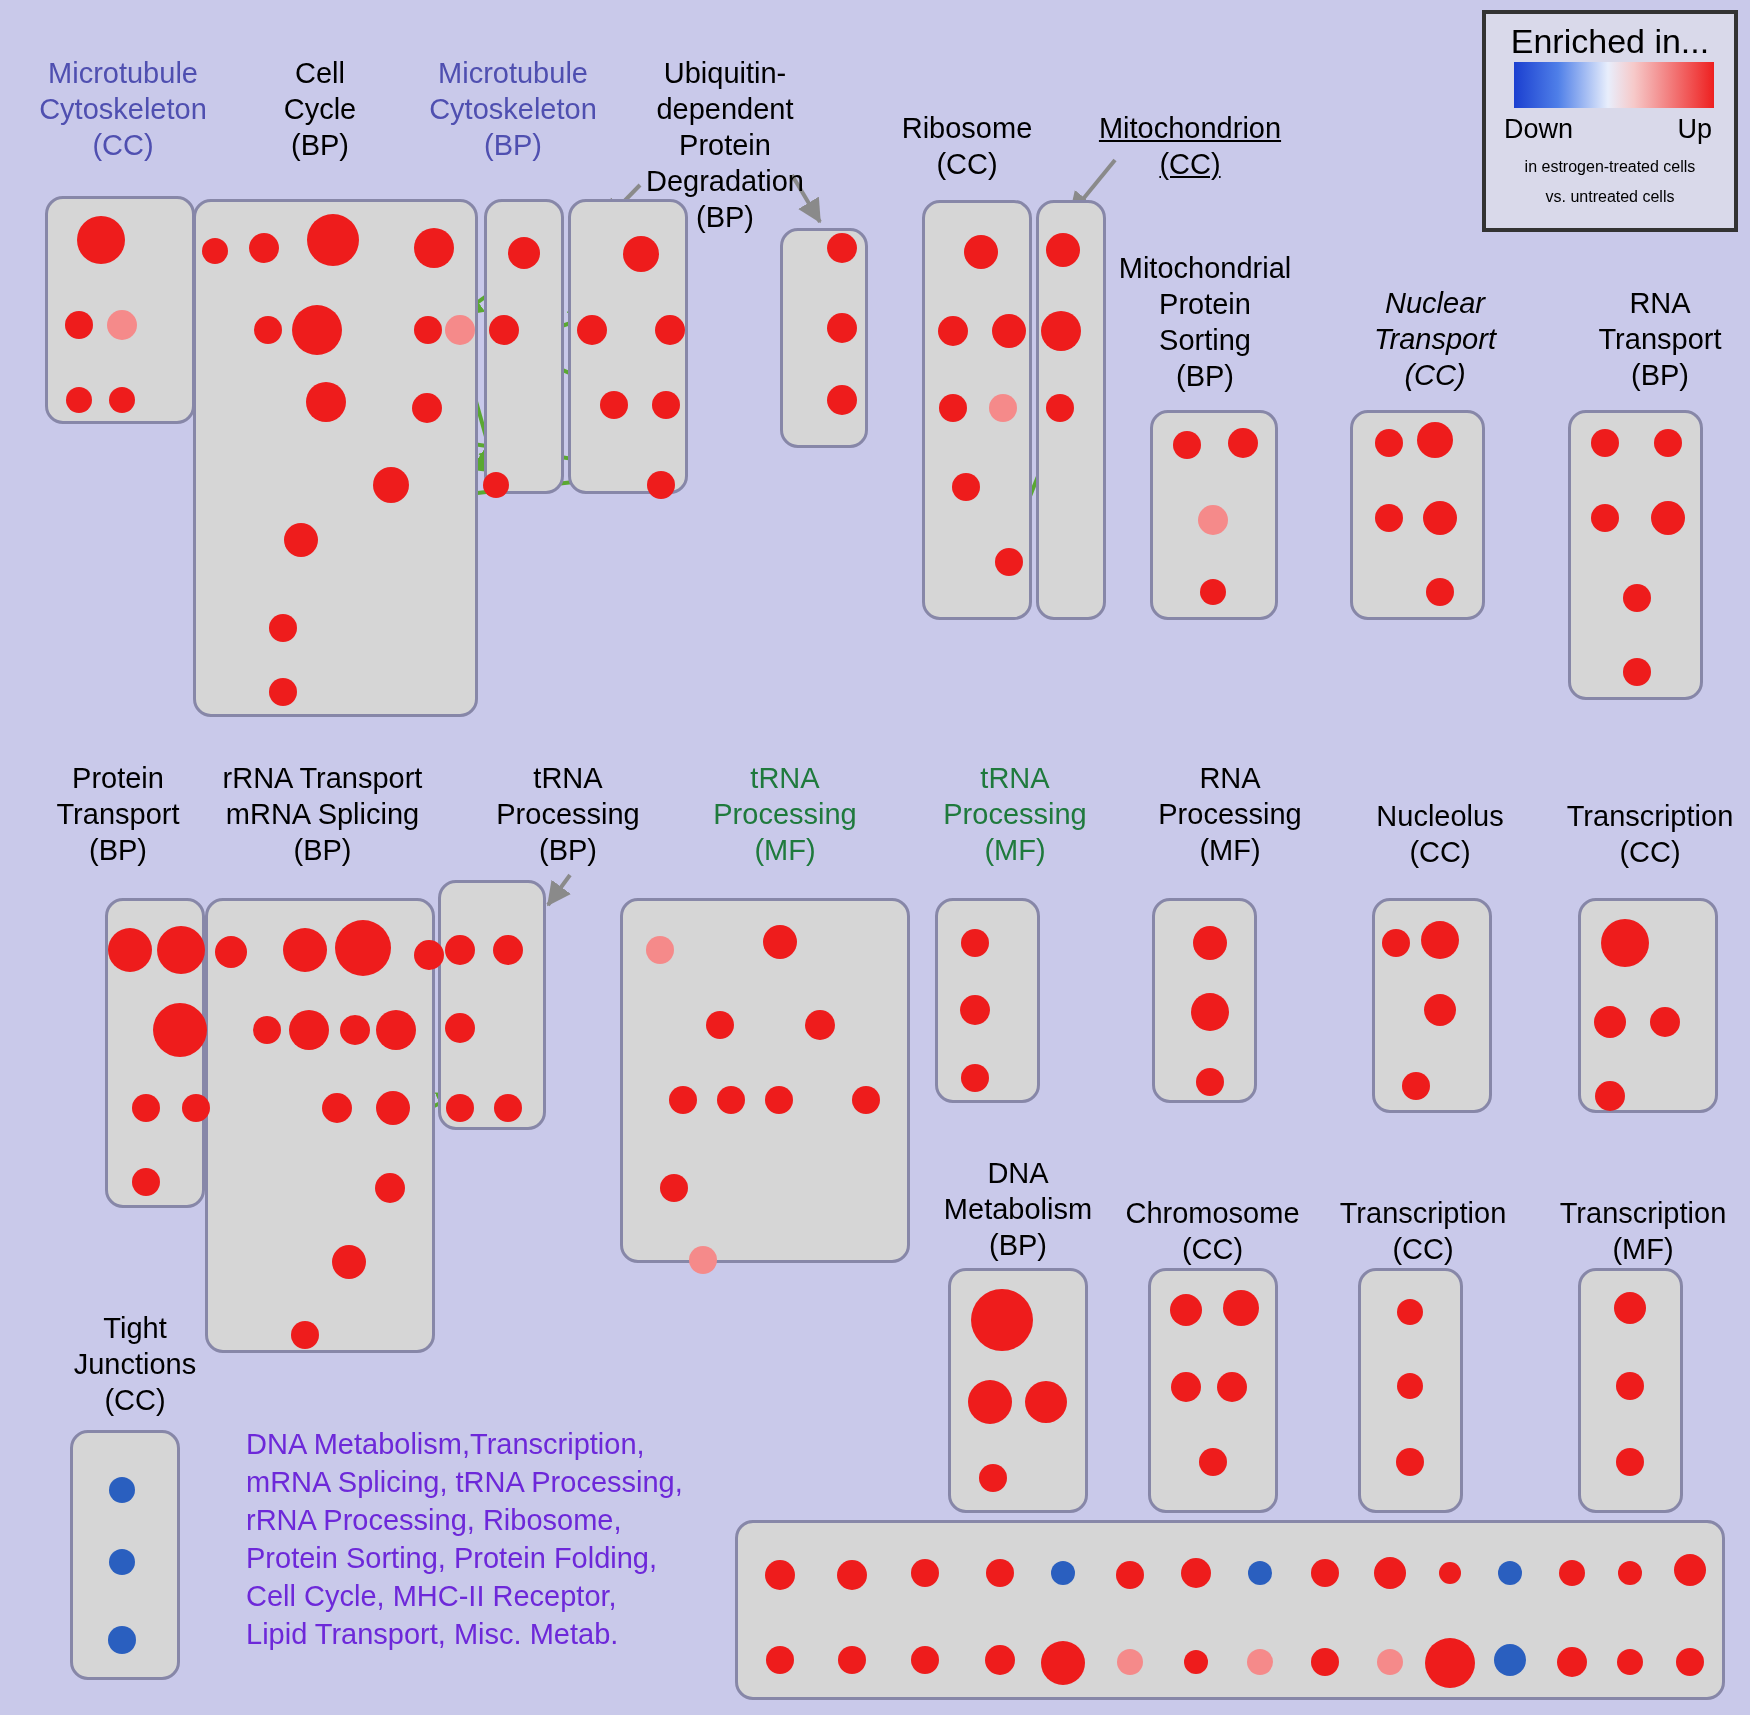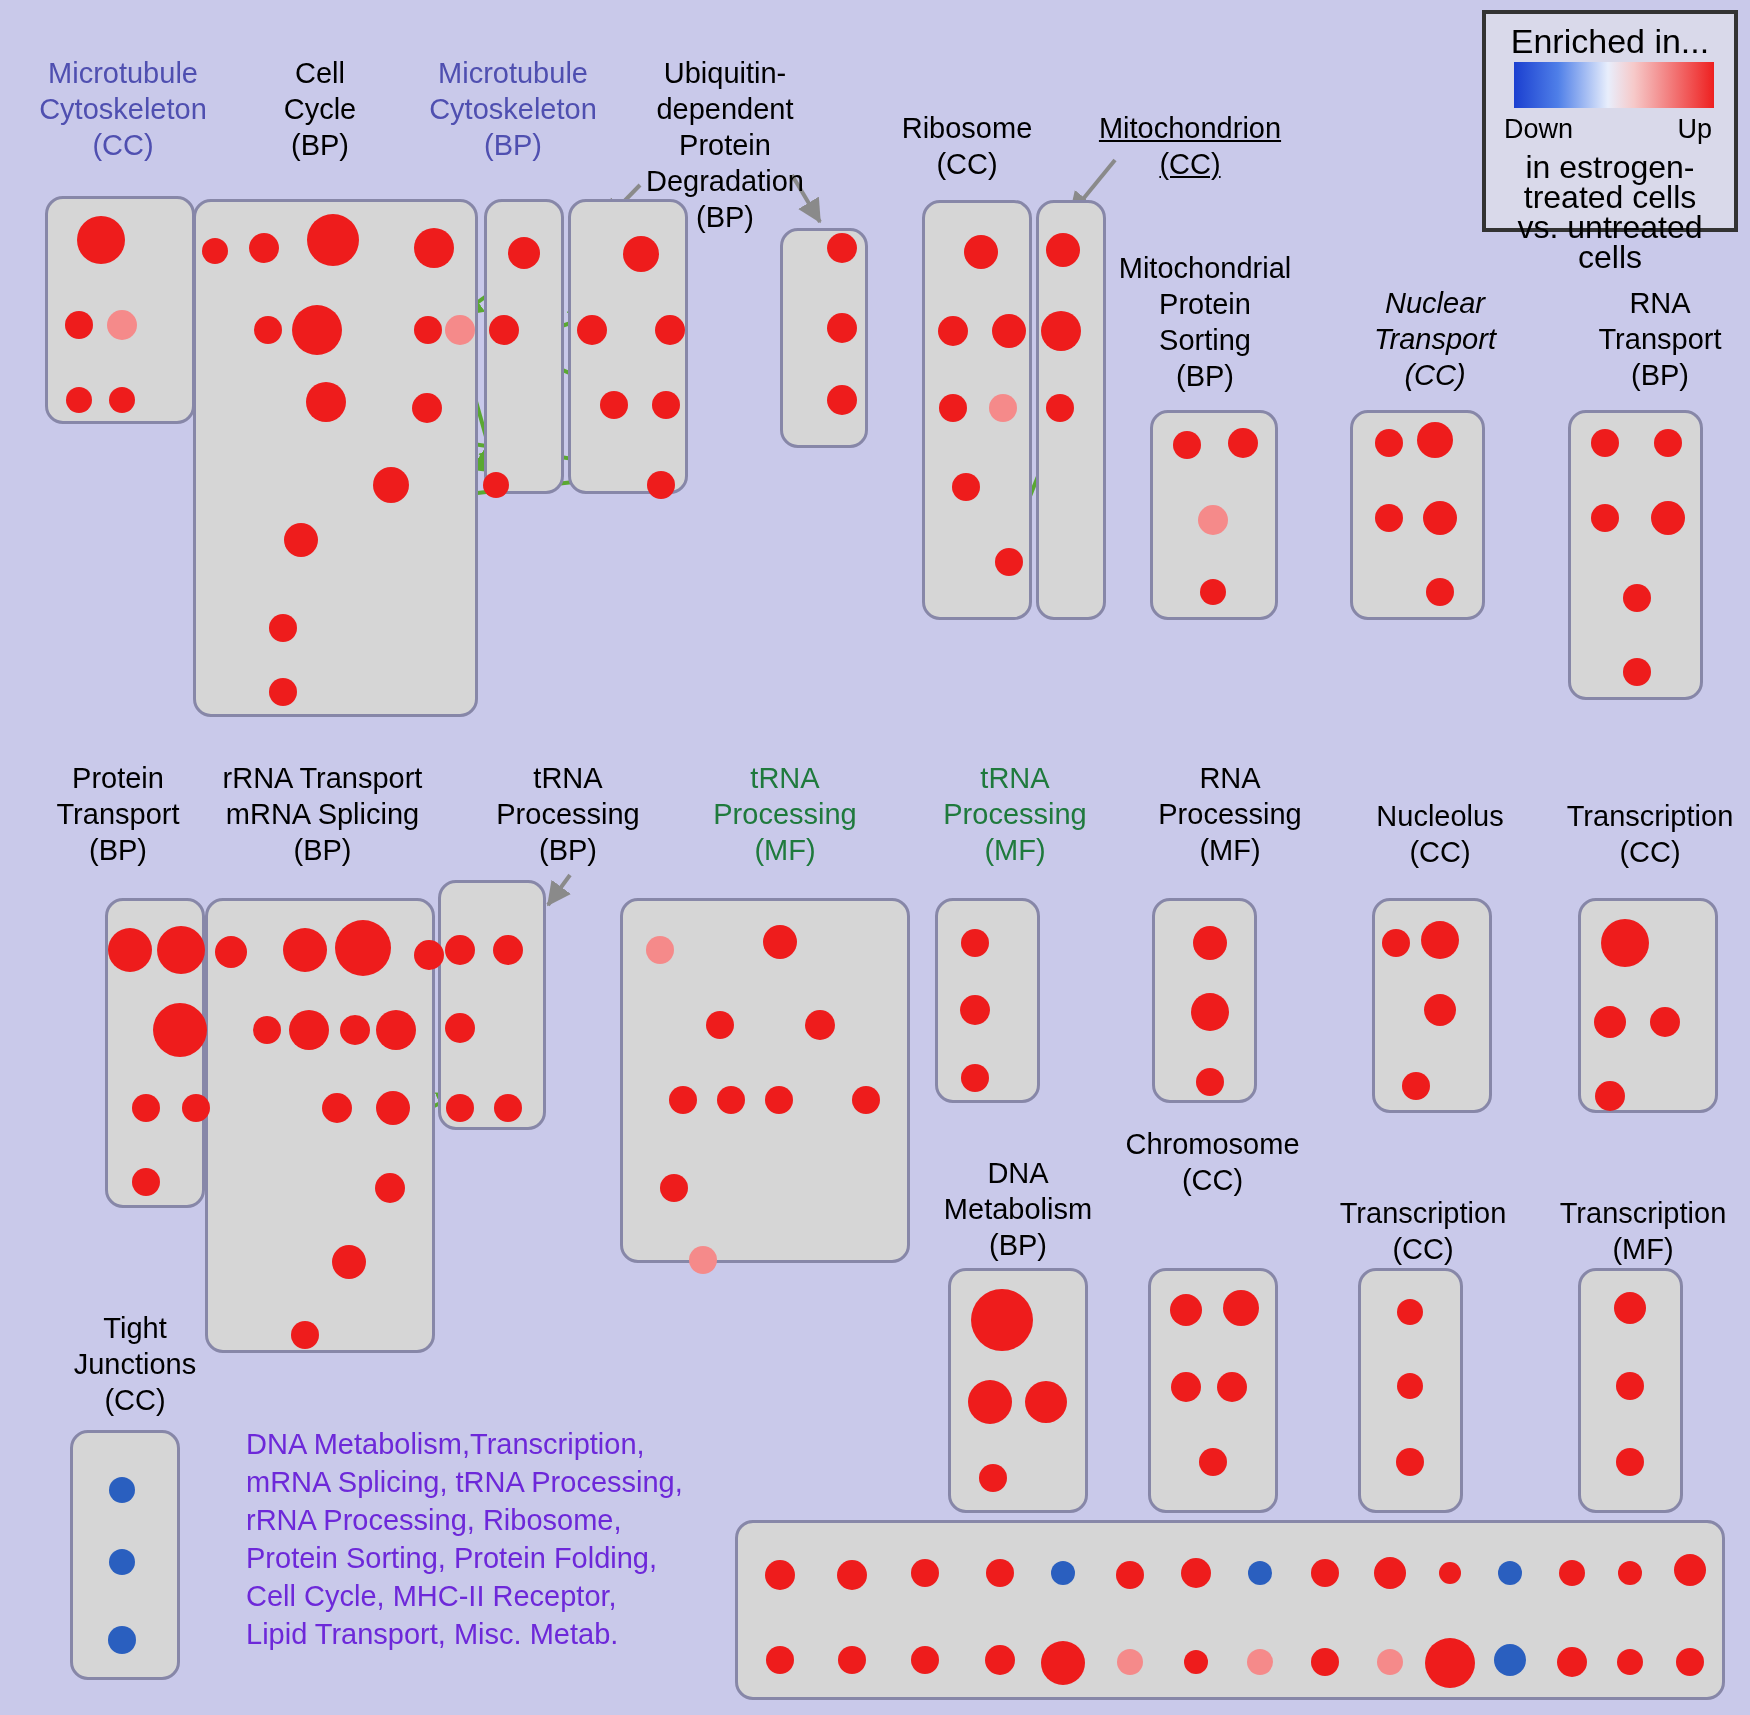--- a/index.html
+++ b/index.html
@@ -58,21 +58,21 @@
     text-align:center;font-size:34px;color:#000;
   }
   #legend .gradient{
     position:absolute;left:28px;top:48px;width:200px;height:46px;
     background:linear-gradient(to right,#1b3fd0 0%,#4f7fe8 22%,#e8eefc 47%,#f6c9c9 60%,#ee2020 100%);
   }
   #legend .down{position:absolute;left:18px;top:100px;font-size:27px;}
   #legend .up{position:absolute;right:22px;top:100px;font-size:27px;}
   #legend .sub{
     position:absolute;left:0;top:138px;width:100%;
-    text-align:center;font-size:32px;line-height:30px;white-space:pre-line;
+    text-align:center;font-size:16px;line-height:30px;white-space:pre-line;
   }
 
   #bottom-text{
     position:absolute;left:246px;top:1425px;width:540px;
     font-size:29px;line-height:38px;color:#6d28d9;white-space:pre-line;
   }
 </style>
 </head>
 <body>
 
@@ -445,21 +445,21 @@
       <div class="label " style="left: 1135px; top: 760px; width: 190px;">RNA
 Processing
 (MF)</div>
       <div class="label " style="left: 1345px; top: 798px; width: 190px;">Nucleolus
 (CC)</div>
       <div class="label " style="left: 1550px; top: 798px; width: 200px;">Transcription
 (CC)</div>
       <div class="label " style="left: 910px; top: 1155px; width: 200px; padding-left: 8px;">DNA
 Metabolism
 (BP)</div>
-      <div class="label " style="left: 1105px; top: 1126px; width: 215px;">Chromosome
+      <div class="label " style="left: 1105px; top: 1195px; width: 215px;">Chromosome
 (CC)</div>
       <div class="label " style="left: 1318px; top: 1195px; width: 210px;">Transcription
 (CC)</div>
       <div class="label " style="left: 1538px; top: 1195px; width: 210px;">Transcription
 (MF)</div>
       <div class="label " style="left: 50px; top: 1310px; width: 170px;">Tight
 Junctions
 (CC)</div>
     </div>
 

